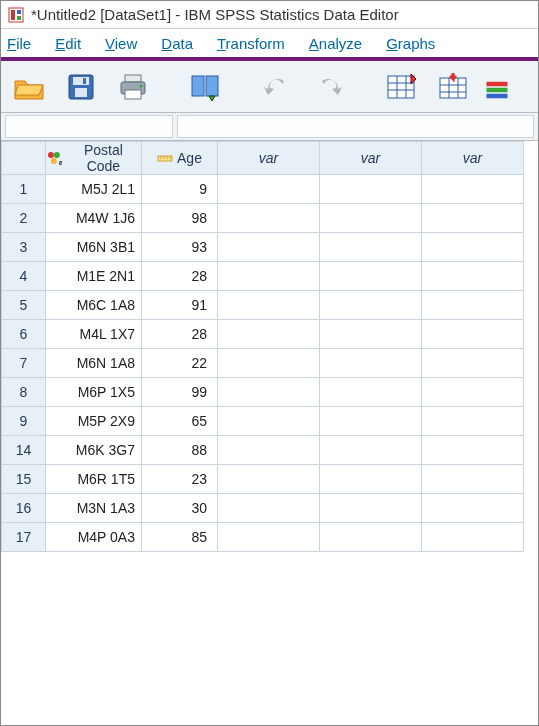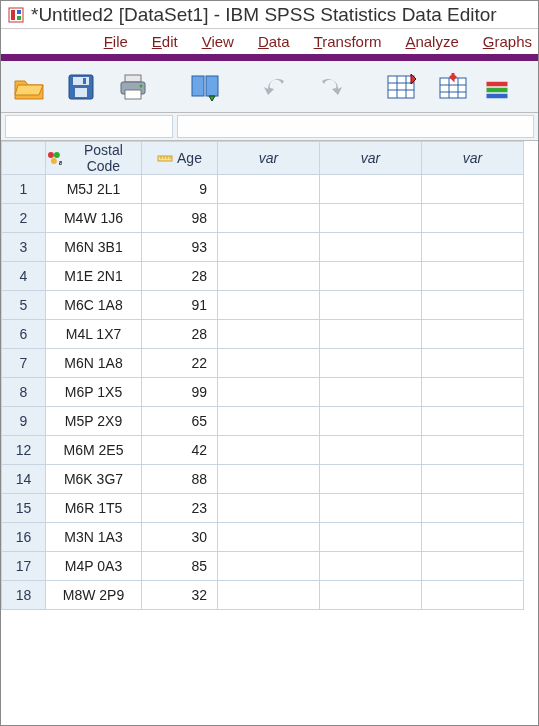--- a/index.html
+++ b/index.html
@@ -23,33 +23,32 @@
   .app-icon {
     width: 18px; height: 18px;
     margin-right: 6px;
     display: inline-flex;
     align-items: center;
     justify-content: center;
     font-size: 14px;
   }
   .title-text {
     color: #333;
-    font-size: 19px;
+    font-size: 15px;
   }
   .menubar {
     background: #fff;
     height: 32px;
     display: flex;
     align-items: center;
     padding: 0 6px;
     gap: 24px;
-    border-bottom: 7px solid #701a75;
+    border-bottom: 4px solid #701a75;
     font-size: 15px;
-    color: #7f1d1d;
-    justify-content: flex-end;
+    color: #0369a1;
   }
   .menu-item {
     cursor: pointer;
   }
   .menu-item .ul { text-decoration: underline; }
   .toolbar {
     background: #eef3f8;
     height: 52px;
     display: flex;
     align-items: center;
@@ -112,21 +111,21 @@
   .hdr-age { width: 76px; }
   .hdr-var { width: 102px; color: #8a97ad; font-style: italic; }
   .row-hdr {
     width: 44px;
     text-align: center;
     background: #e7eff7 !important;
     color: #2a3a55;
   }
   td.cell-str {
     padding: 0 6px;
-    text-align: center;
+    text-align: right;
   }
   td.cell-num {
     padding: 0 10px;
     text-align: right;
   }
   .col-icon {
     display: inline-flex;
     align-items: center;
     gap: 4px;
     justify-content: center;
@@ -339,28 +338,20 @@
         </tr>
         <tr>
           <th class="row-hdr">9</th>
           <td class="cell-str">M5P 2X9</td>
           <td class="cell-num">65</td>
           <td></td>
           <td></td>
           <td></td>
         </tr>
         <tr>
-          <th class="row-hdr">12</th>
-          <td class="cell-str">M6M 2E5</td>
-          <td class="cell-num">42</td>
-          <td></td>
-          <td></td>
-          <td></td>
-        </tr>
-        <tr>
           <th class="row-hdr">14</th>
           <td class="cell-str">M6K 3G7</td>
           <td class="cell-num">88</td>
           <td></td>
           <td></td>
           <td></td>
         </tr>
         <tr>
           <th class="row-hdr">15</th>
           <td class="cell-str">M6R 1T5</td>
@@ -378,23 +369,15 @@
           <td></td>
         </tr>
         <tr>
           <th class="row-hdr">17</th>
           <td class="cell-str">M4P 0A3</td>
           <td class="cell-num">85</td>
           <td></td>
           <td></td>
           <td></td>
         </tr>
-        <tr>
-          <th class="row-hdr">18</th>
-          <td class="cell-str">M8W 2P9</td>
-          <td class="cell-num">32</td>
-          <td></td>
-          <td></td>
-          <td></td>
-        </tr>
       </tbody>
   </table>
 </div>
 
 </body></html>

